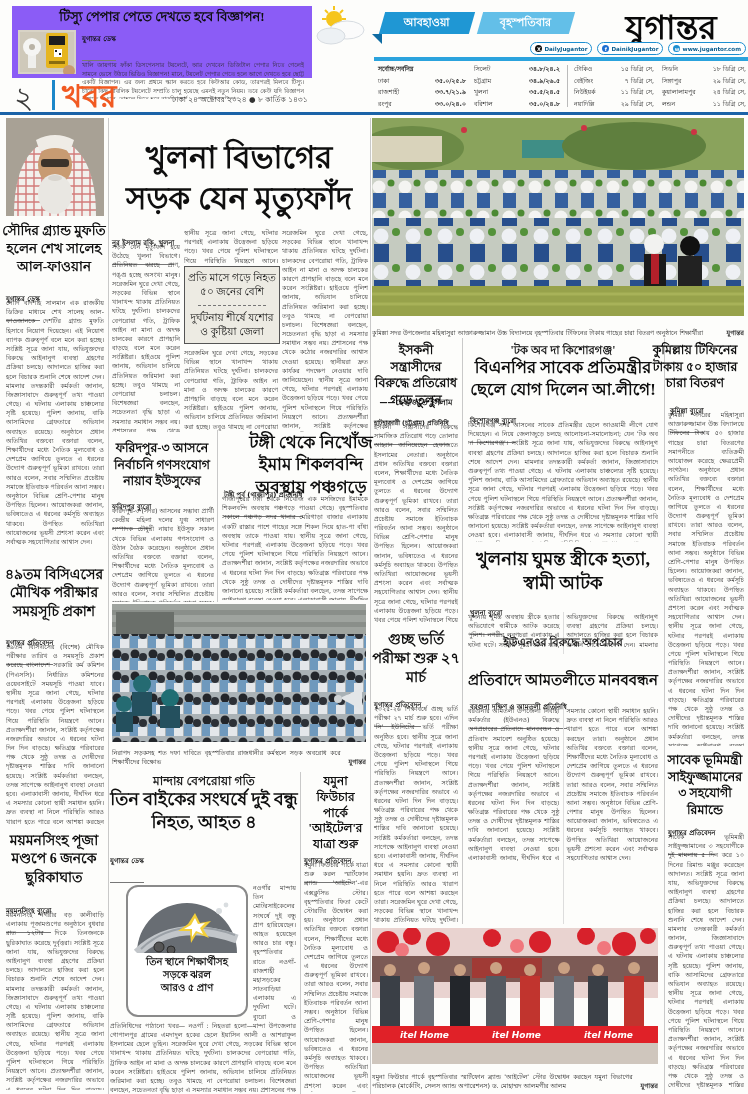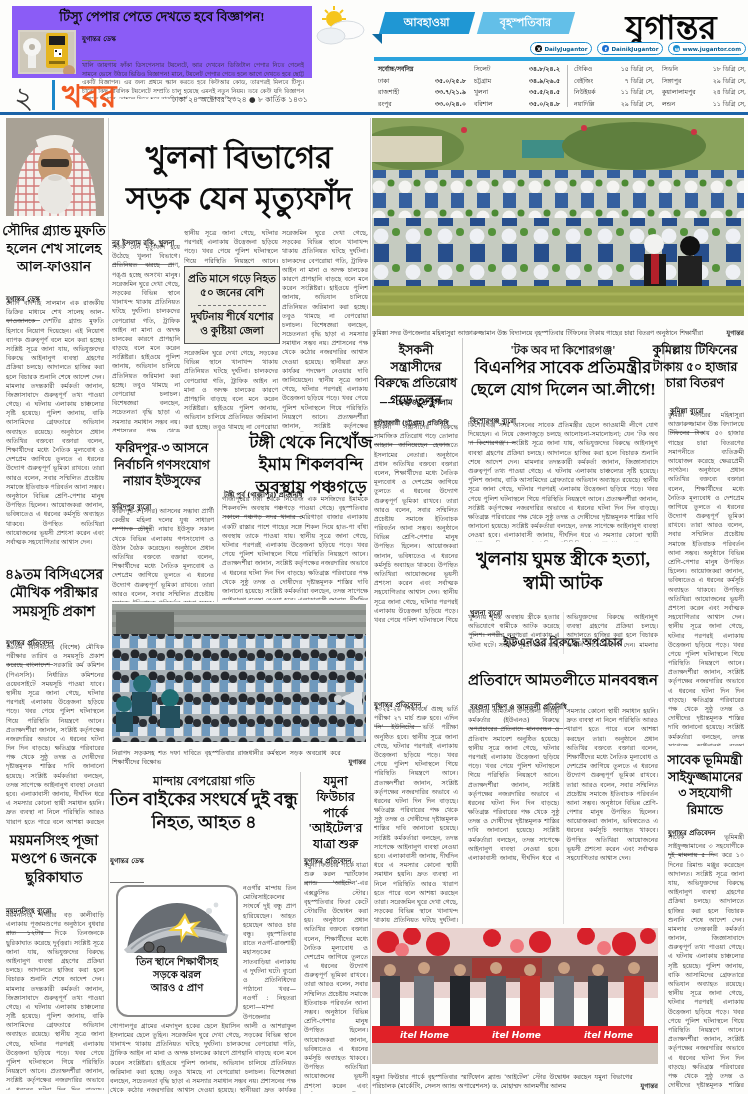--- a/index.html
+++ b/index.html
@@ -8,33 +8,33 @@
   .abs{position:absolute}
   .hl{font-family:"Liberation Serif",serif;font-weight:bold;color:#0e0e0e;text-align:center;line-height:1.32}
   .kick{font-weight:bold;text-align:center;color:#1b1b1b;font-family:"Liberation Serif",serif}
   .byline{font-size:6.8px;font-weight:bold;color:#111;border-bottom:1px solid #777;padding-bottom:15px;display:inline-block}
   .body{font-size:6.3px;line-height:1.46;text-align:justify;color:#2c2c2c;overflow:hidden}
   .cols2{column-count:2;column-gap:7px;column-rule:1px solid #ddd}
   .cap{font-size:6.3px;line-height:1.35;color:#222;display:flex;gap:8px;align-items:flex-end;overflow:hidden}
   .cap .ctext{flex:1;text-align:justify}
   .cap .credit{font-weight:bold;white-space:nowrap;font-size:6.3px}
   .vline{position:absolute;width:1px;background:#c9c9c9}
-  .quotebox{border:1px solid #555;background:#edebe3;text-align:center;font-weight:bold;
+  .quotebox{border:1px solid #555;background:#edebe3;text-align:center;font-weight:normal;
             font-family:"Liberation Serif",serif;font-size:10.5px;line-height:1.35;color:#111;
-            display:flex;flex-direction:column;justify-content:center;padding:4px 3px;box-sizing:border-box}
+            display:flex;flex-direction:column;justify-content:space-between;padding:4px 3px;box-sizing:border-box}
   .qdiv{border-top:1px dashed #777;margin:4px 10px}
   .tab{position:absolute;height:22px;transform:skewX(-16deg);display:flex;align-items:center;justify-content:center}
   .tab span{transform:skewX(16deg);color:#fff;font-weight:bold;font-size:11px}
   .pill{border:1px solid #1d8fd1;border-radius:7px;font-size:5.6px;display:flex;align-items:center;gap:2px;
         padding:0 4px;color:#0b5e8f;background:#fff;height:11px;font-weight:bold}
   .picon{width:7px;height:7px;border-radius:50%;color:#fff;font-size:5px;display:flex;align-items:center;justify-content:center;font-weight:bold}
   .wrow{display:flex;justify-content:space-between;font-size:6.2px;line-height:11.5px;color:#222;white-space:nowrap}
   .wname{}
   .wval{font-weight:bold}
-  .crashbox{float:left;width:122px;height:132px;border:2px solid #8a8a8a;border-radius:12px;margin:2px 5px 2px 6px;
+  .crashbox{float:left;width:122px;height:132px;border:2px solid #8a8a8a;border-radius:12px;margin:2px 5px 2px 16px;
             box-sizing:border-box;text-align:center;padding:4px 2px;background:#fff}
   .crashbox .btxt{font-family:"Liberation Serif",serif;font-weight:bold;font-size:10px;line-height:1.3;color:#111}
   .attrib{font-weight:bold;font-size:8px;text-align:center;color:#111}
 </style>
 </head>
 <body>
 
 <div class="page">
 
   <div class="abs" style="left:12px;top:6px;width:300px;height:72px;background:#8b5cf6;padding:2px 4px;box-sizing:border-box">
@@ -368,20 +368,21 @@
 
   <div class="abs hl" style="left:372px;top:342px;width:88px;font-size:12.5px">ইসকনী সন্ত্রাসীদের বিরুদ্ধে প্রতিরোধ গড়ে তুলুন</div>
   <div class="abs attrib" style="left:372px;top:396px;width:88px">——হেফাজতে ইসলাম</div>
   <div class="abs" style="left:374px;top:410px"><span class="byline" style="font-size:6.2px">হাটহাজারী (চট্টগ্রাম) প্রতিনিধি</span></div>
   <div class="abs body" style="left:374px;top:422px;width:84px;height:200px">
     <span>ইসকনী সন্ত্রাসীদের বিরুদ্ধে সামাজিক প্রতিরোধ গড়ে তোলার আহ্বান জানিয়েছেন হেফাজতে ইসলামের নেতারা।</span>
     <span>অনুষ্ঠানে প্রধান অতিথির বক্তব্যে বক্তারা বলেন, শিক্ষার্থীদের মধ্যে নৈতিক মূল্যবোধ ও দেশপ্রেম জাগিয়ে তুলতে এ ধরনের উদ্যোগ গুরুত্বপূর্ণ ভূমিকা রাখবে। তারা আরও বলেন, সবার সম্মিলিত প্রচেষ্টায় সমাজে ইতিবাচক পরিবর্তন আনা সম্ভব। অনুষ্ঠানে বিভিন্ন শ্রেণি-পেশার মানুষ উপস্থিত ছিলেন। আয়োজকরা জানান, ভবিষ্যতেও এ ধরনের কর্মসূচি অব্যাহত থাকবে। উপস্থিত অতিথিরা আয়োজনের ভূয়সী প্রশংসা করেন এবং সর্বাত্মক সহযোগিতার আশ্বাস দেন।</span>
     <span>স্থানীয় সূত্রে জানা গেছে, ঘটনার পরপরই এলাকায় উত্তেজনা ছড়িয়ে পড়ে। খবর পেয়ে পুলিশ ঘটনাস্থলে গিয়ে পরিস্থিতি নিয়ন্ত্রণে আনে। প্রত্যক্ষদর্শীরা জানান, সংশ্লিষ্ট কর্তৃপক্ষের নজরদারির অভাবে এ ধরনের ঘটনা দিন দিন বাড়ছে। ক্ষতিগ্রস্ত পরিবারের পক্ষ থেকে সুষ্ঠু তদন্ত ও দোষীদের দৃষ্টান্তমূলক শাস্তির দাবি জানানো হয়েছে। সংশ্লিষ্ট কর্মকর্তারা বলছেন, তদন্ত সাপেক্ষে আইনানুগ ব্যবস্থা নেওয়া হবে। এলাকাবাসী জানায়, দীর্ঘদিন ধরে এ সমস্যার কোনো স্থায়ী সমাধান হয়নি। দ্রুত ব্যবস্থা না নিলে পরিস্থিতি আরও খারাপ হতে পারে বলে আশঙ্কা করছেন তারা।</span>
   </div>
 
+  <div class="abs hl" style="left:372px;top:630px;width:88px;font-size:14.5px">গুচ্ছ ভর্তি পরীক্ষা শুরু ২৭ মার্চ</div>
   <div class="abs" style="left:374px;top:692px"><span class="byline">যুগান্তর প্রতিবেদন</span></div>
   <div class="abs body" style="left:374px;top:704px;width:84px;height:220px">
     <span>২০২৫-২৬ শিক্ষাবর্ষে গুচ্ছ ভর্তি পরীক্ষা ২৭ মার্চ শুরু হবে। এদিন 'সি' ইউনিটের ভর্তি পরীক্ষা অনুষ্ঠিত হবে।</span>
     <span>স্থানীয় সূত্রে জানা গেছে, ঘটনার পরপরই এলাকায় উত্তেজনা ছড়িয়ে পড়ে। খবর পেয়ে পুলিশ ঘটনাস্থলে গিয়ে পরিস্থিতি নিয়ন্ত্রণে আনে। প্রত্যক্ষদর্শীরা জানান, সংশ্লিষ্ট কর্তৃপক্ষের নজরদারির অভাবে এ ধরনের ঘটনা দিন দিন বাড়ছে। ক্ষতিগ্রস্ত পরিবারের পক্ষ থেকে সুষ্ঠু তদন্ত ও দোষীদের দৃষ্টান্তমূলক শাস্তির দাবি জানানো হয়েছে। সংশ্লিষ্ট কর্মকর্তারা বলছেন, তদন্ত সাপেক্ষে আইনানুগ ব্যবস্থা নেওয়া হবে। এলাকাবাসী জানায়, দীর্ঘদিন ধরে এ সমস্যার কোনো স্থায়ী সমাধান হয়নি। দ্রুত ব্যবস্থা না নিলে পরিস্থিতি আরও খারাপ হতে পারে বলে আশঙ্কা করছেন তারা।</span>
     <span>সরেজমিন ঘুরে দেখা গেছে, সড়কের বিভিন্ন স্থানে খানাখন্দ থাকায় প্রতিনিয়ত ঘটছে দুর্ঘটনা। চালকদের বেপরোয়া গতি, ট্রাফিক আইন না মানা ও অদক্ষ চালকের কারণে প্রাণহানি বাড়ছে বলে মনে করেন সংশ্লিষ্টরা। হাইওয়ে পুলিশ জানায়, অভিযান চালিয়ে প্রতিনিয়ত জরিমানা করা হচ্ছে। তবুও থামছে না বেপরোয়া চলাচল। বিশেষজ্ঞরা বলছেন, সচেতনতা বৃদ্ধি ছাড়া এ সমস্যার সমাধান সম্ভব নয়। প্রশাসনের পক্ষ থেকে কঠোর নজরদারির আশ্বাস দেওয়া হয়েছে। স্থানীয়রা দ্রুত কার্যকর পদক্ষেপ নেওয়ার দাবি জানিয়েছেন।</span>
   </div>
 
   <div class="abs kick" style="left:468px;top:342px;width:190px;font-size:11.5px">'টক অব দা কিশোরগঞ্জ'</div>
   <div class="abs hl" style="left:468px;top:357px;width:190px;font-size:16.5px">বিএনপির সাবেক প্রতিমন্ত্রীর ছেলে যোগ দিলেন আ.লীগে!</div>
   <div class="abs" style="left:470px;top:408px"><span class="byline">কিশোরগঞ্জ ব্যুরো</span></div>

